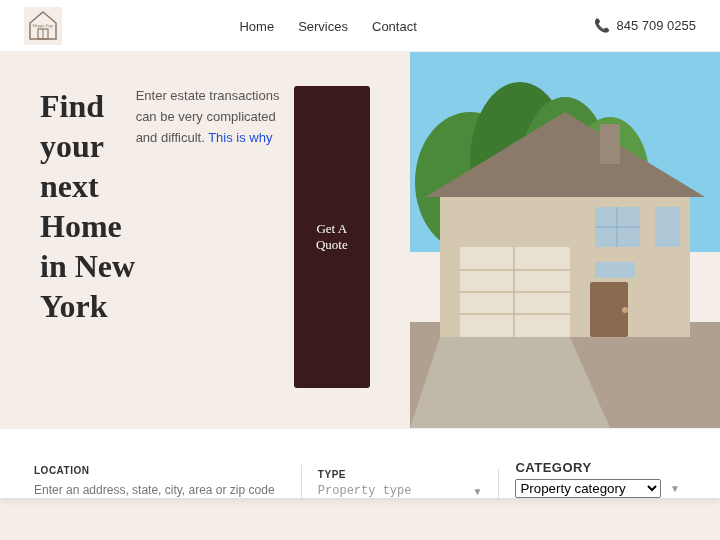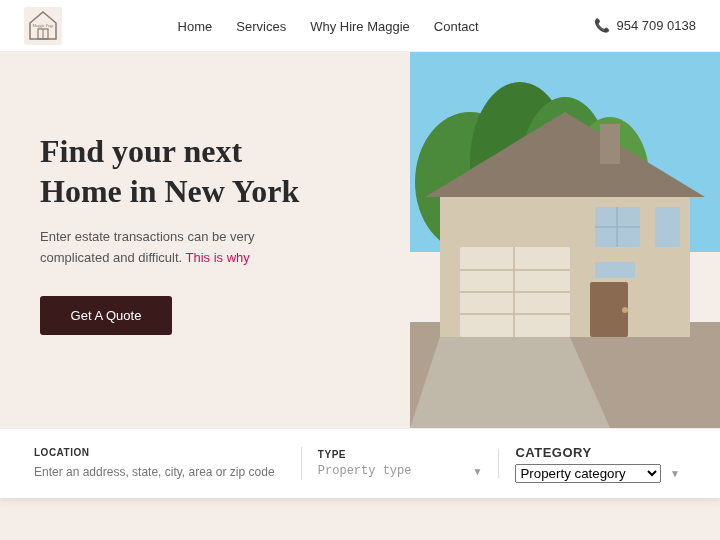--- a/index.html
+++ b/index.html
@@ -46,50 +46,50 @@
 
     
     .hero {
       display: flex;
       height: 376px;
       background: #f5ede8;
       position: relative;
     }
     .hero-left {
       width: 410px;
-      padding: 26px 40px 40px 40px;
-      display: flex;
-      flex-direction: column;
-      justify-content: center;
+      padding: 34px 40px 40px 40px;
+      display: flex;
+      flex-direction: row;
+      justify-content: flex-start;
     }
     .hero-title {
       font-size: 32px;
       color: #2a2a2a;
       line-height: 1.25;
       font-family: Georgia, serif;
       margin-bottom: 16px;
     }
     .hero-desc {
       font-size: 13px;
       color: #555;
       font-family: Arial, sans-serif;
       line-height: 1.6;
       margin-bottom: 28px;
       max-width: 280px;
     }
     .hero-desc .highlight {
-      color: #be185d;
+      color: #1d4ed8;
     }
     .btn-quote {
       background: #3a1a1a;
       color: #fff;
       border: none;
       padding: 12px 22px;
       font-size: 13px;
-      font-family: Liberation Sans, sans-serif;
+      font-family: Liberation Serif, serif;
       cursor: pointer;
       border-radius: 3px;
       width: 132px;
       text-align: center;
     }
 
     .hero-right {
       flex: 1;
       overflow: hidden;
       position: relative;
@@ -97,21 +97,21 @@
     .house-svg {
       width: 100%;
       height: 100%;
     }
 
     
     .search-bar {
       background: #fff;
       height: 70px;
       display: flex;
-      align-items: center;
+      align-items: flex-end;
       padding: 0 24px;
       gap: 0;
       box-shadow: 0 2px 8px rgba(0,0,0,0.1);
       border-top: 1px solid #eee;
     }
     .search-field {
       flex: 1.5;
       padding: 0 20px 0 10px;
       border-right: 1px solid #ddd;
     }
@@ -211,26 +211,25 @@
       <rect width="38" height="38" fill="#f5ede8" rx="2"></rect>
       <polygon points="19,5 32,16 32,32 6,32 6,16" fill="none" stroke="#8a7a6a" stroke-width="1.5"></polygon>
       <rect x="14" y="22" width="10" height="10" fill="none" stroke="#8a7a6a" stroke-width="1.2"></rect>
       <line x1="19" y1="22" x2="19" y2="32" stroke="#8a7a6a" stroke-width="1"></line>
       <text x="19" y="20" text-anchor="middle" font-size="4" fill="#8a7a6a" font-family="Georgia">Maggie Page</text>
     </svg>
   </div>
   <ul class="nav-links">
     <li><a href="#">Home</a></li>
     <li><a href="#">Services</a></li>
-    <li><a href="#">Why Hire Maggie</a></li>
     <li><a href="#">Contact</a></li>
   </ul>
   <div class="phone-area">
     <span>📞</span>
-    <span>954 709 0138</span>
+    <span>845 709 0255</span>
   </div>
 </nav>
 
 <section class="hero">
   <div class="hero-left">
     <h1 class="hero-title">
       <span>Find your next</span><br>
       <span>Home in New York</span>
     </h1>
     <p class="hero-desc">

